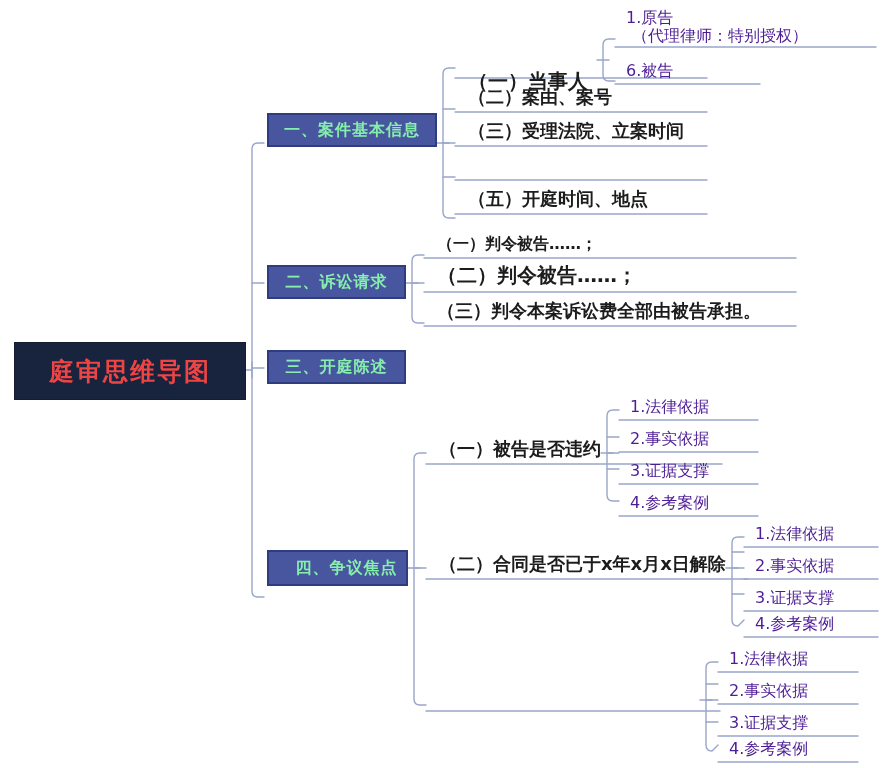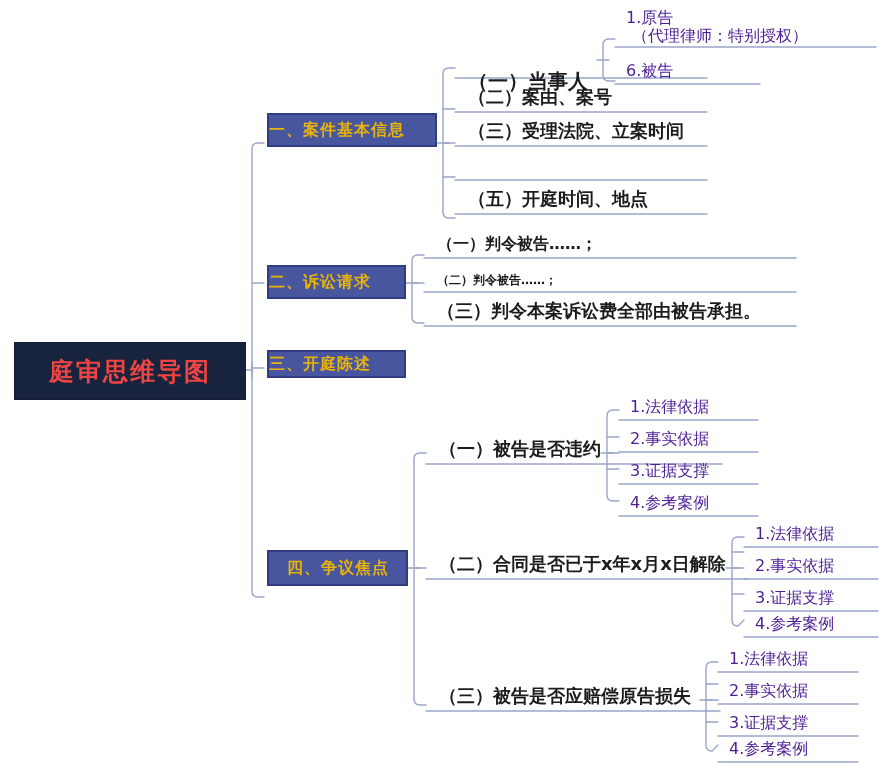--- a/index.html
+++ b/index.html
@@ -37,23 +37,23 @@
     font-weight: bold;
     letter-spacing: 2px;
     border: 1px solid #141d33;
   }
 
   
   .branch-node {
     position: absolute;
     display: flex;
     align-items: center;
-    justify-content: flex-start;
+    justify-content: center;
     background: #47569f;
-    color: #eab308;
+    color: #86efac;
     font-weight: bold;
     letter-spacing: 1px;
     border: 2px solid #2f3c7e;
   }
 
   
   .sub-node {
     position: absolute;
     display: flex;
     align-items: flex-end;
@@ -193,28 +193,28 @@
     <span class="sub-text">（五）开庭时间、地点</span>
   </div>
 
   <div class="branch-node" style="left:267px; top:265px; width:139px; height:34px; font-size:16px;">
     <span>二、诉讼请求</span>
   </div>
 
   <div class="sub-node" style="left:427px; top:226px; height:32px; font-size:16px;">
     <span class="sub-text">（一）判令被告……；</span>
   </div>
-  <div class="sub-node" style="left:427px; top:260px; height:32px; font-size:12px;">
+  <div class="sub-node" style="left:427px; top:260px; height:32px; font-size:20px;">
     <span class="sub-text">（二）判令被告……；</span>
   </div>
   <div class="sub-node" style="left:427px; top:294px; height:32px; font-size:18px;">
     <span class="sub-text">（三）判令本案诉讼费全部由被告承担。</span>
   </div>
 
-  <div class="branch-node" style="left:267px; top:350px; width:139px; height:28px; font-size:16px;">
+  <div class="branch-node" style="left:267px; top:350px; width:139px; height:34px; font-size:16px;">
     <span>三、开庭陈述</span>
   </div>
 
   <div class="branch-node" style="left:267px; top:550px; width:141px; height:36px; font-size:16px;padding-left:18px;">
     <span>四、争议焦点</span>
   </div>
 
   <div class="sub-node" style="left:429px; top:432px; height:32px; font-size:18px;">
     <span class="sub-text">（一）被告是否违约</span>
   </div>
@@ -240,23 +240,20 @@
   <div class="leaf-node" style="left:747px; top:551px; height:28px; font-size:16px;">
     <span class="leaf-text">2.事实依据</span>
   </div>
   <div class="leaf-node" style="left:747px; top:583px; height:28px; font-size:16px;">
     <span class="leaf-text">3.证据支撑</span>
   </div>
   <div class="leaf-node" style="left:747px; top:609px; height:28px; font-size:16px;">
     <span class="leaf-text">4.参考案例</span>
   </div>
 
-  <div class="sub-node" style="left:429px; top:679px; height:32px; font-size:18px;">
-    <span class="sub-text">（三）被告是否应赔偿原告损失</span>
-  </div>
   <div class="leaf-node" style="left:721px; top:644px; height:28px; font-size:16px;">
     <span class="leaf-text">1.法律依据</span>
   </div>
   <div class="leaf-node" style="left:721px; top:676px; height:28px; font-size:16px;">
     <span class="leaf-text">2.事实依据</span>
   </div>
   <div class="leaf-node" style="left:721px; top:708px; height:28px; font-size:16px;">
     <span class="leaf-text">3.证据支撑</span>
   </div>
   <div class="leaf-node" style="left:721px; top:734px; height:28px; font-size:16px;">

